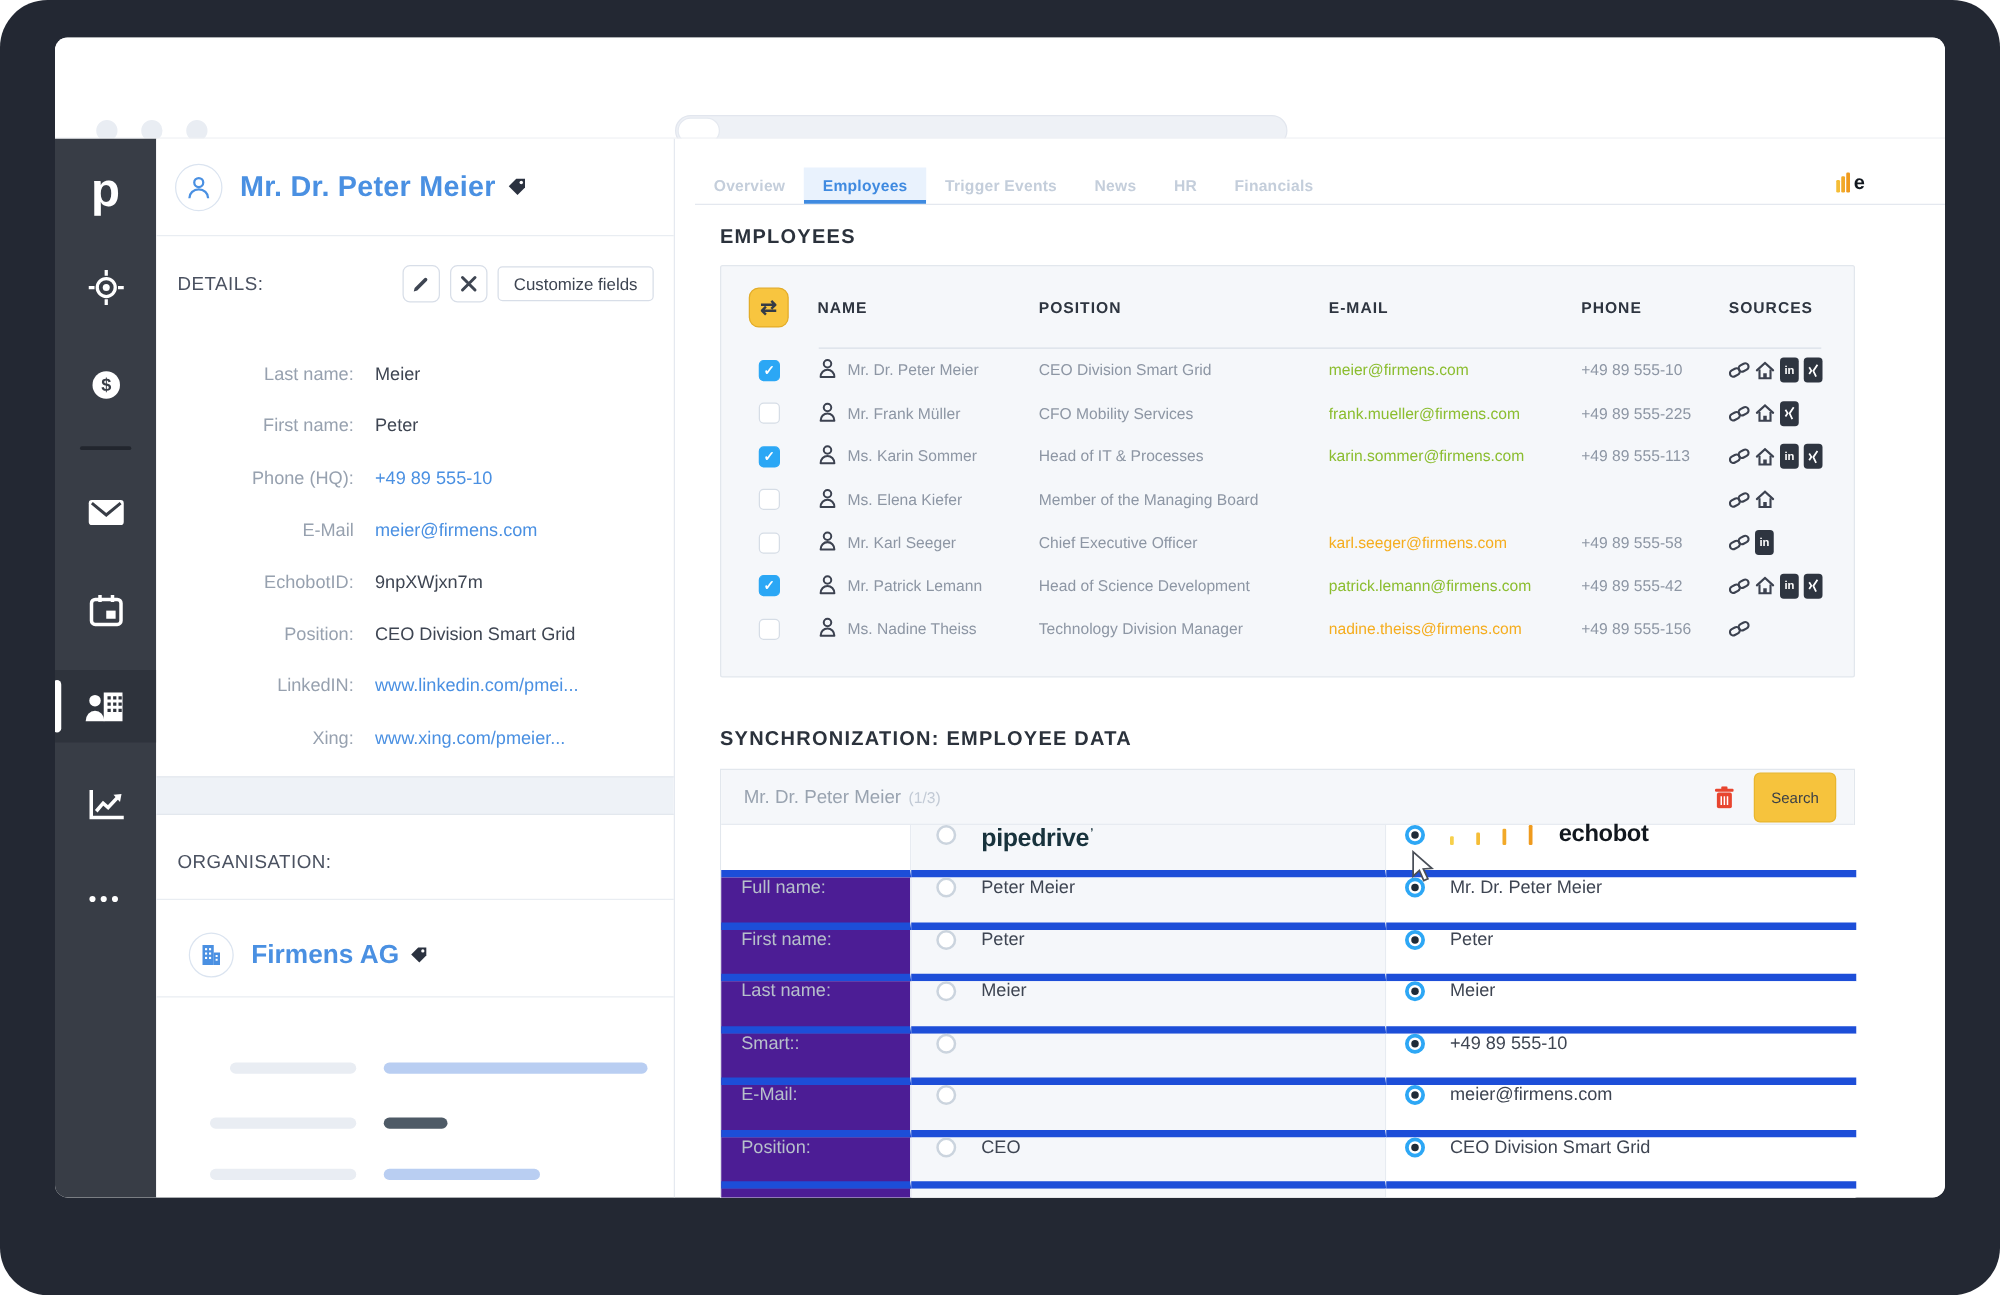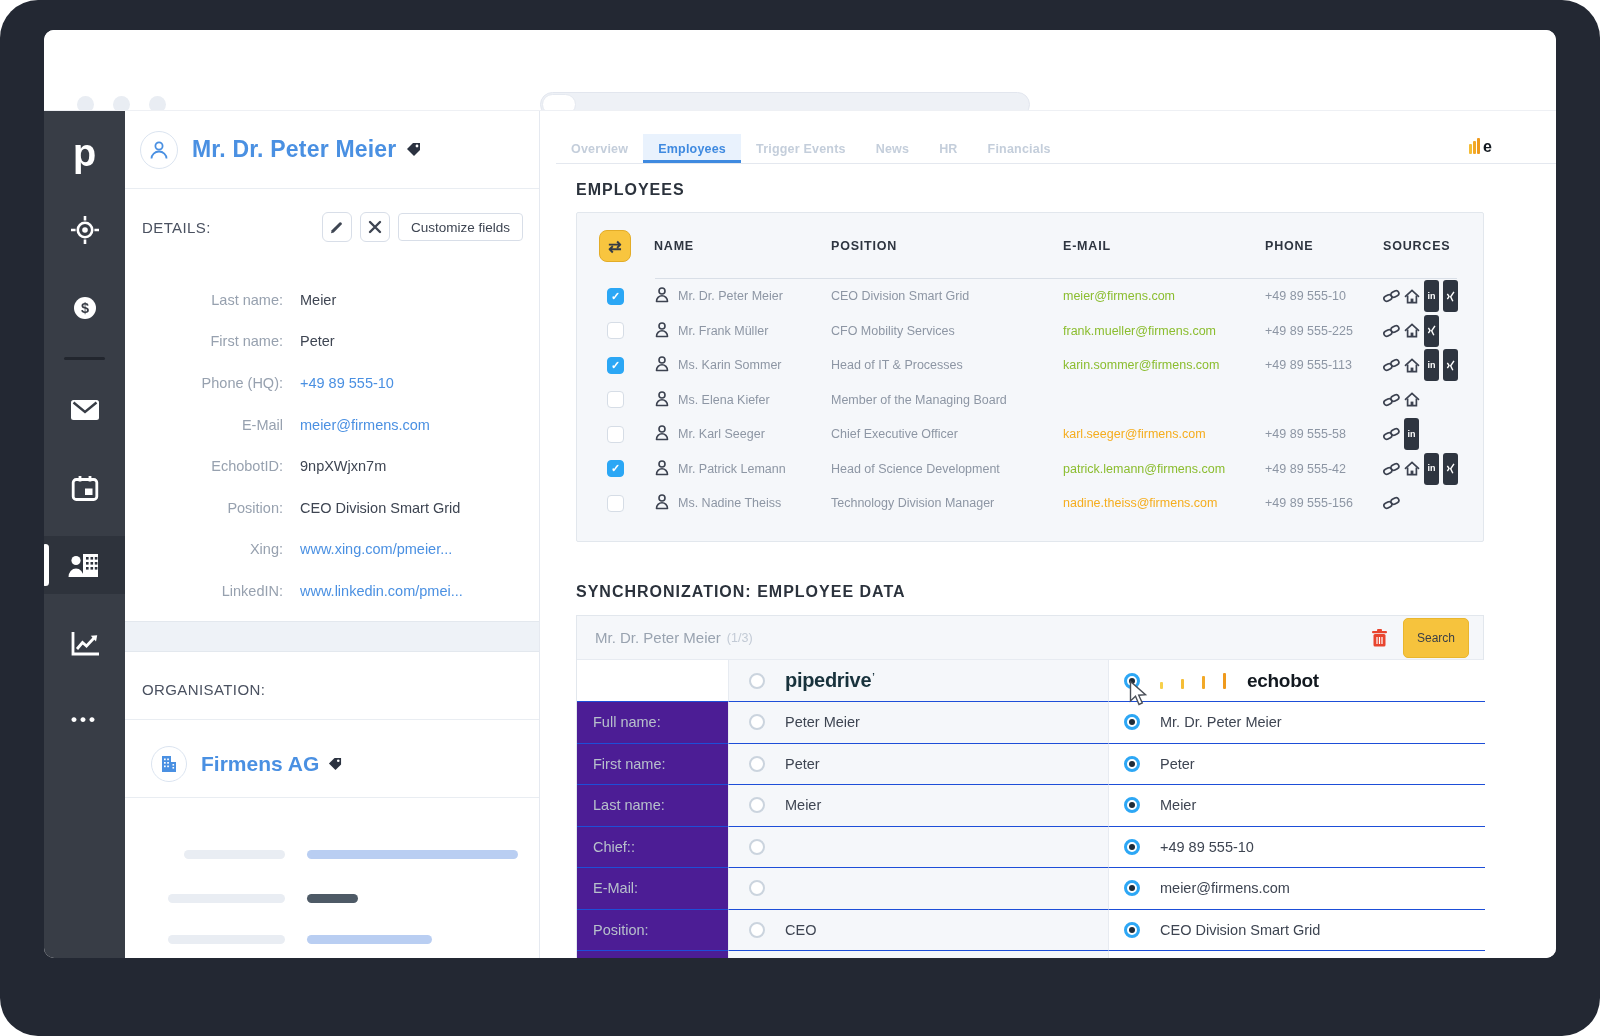--- a/index.html
+++ b/index.html
@@ -68,32 +68,32 @@
   .emp-panel { position:absolute; top:101px; left:36px; width:908px; height:330px; background:#f5f7fa; border:1px solid #e2e7ed; border-radius:2px; }
   .emp-header { position:relative; height:66px; }
   .swap-btn { position:absolute; left:22px; top:17px; width:32px; height:32px; background:#f8c53f; border:1px solid #e3ac27; border-radius:8px; color:#343b46; font-size:16px; font-weight:bold; display:flex; align-items:center; justify-content:center; }
   .emp-cols { position:absolute; left:30px; right:0; top:0; height:66px; display:grid; grid-template-columns:47px 177px 232px 202px 118px auto; align-items:center; font-size:12.5px; font-weight:800; color:#2e3540; letter-spacing:0.8px; }
   .emp-underline { position:absolute; left:78px; right:26px; bottom:0; border-bottom:1px solid #d9dfe7; }
   .emp-row { height:34.5px; display:grid; grid-template-columns:47px 24px 153px 232px 202px 118px auto; align-items:center; padding-left:30px; font-size:12.5px; color:#8d96a4; }
   .cb { width:17px; height:17px; border-radius:4px; background:#fff; border:1px solid #d6dde6; color:#fff; font-size:11px; font-weight:bold; display:flex; align-items:center; justify-content:center; }
   .cb.checked { background:#2ba7f5; border-color:#2ba7f5; }
   .email.green { color:#8bbd2f; } .email.orange { color:#f5ad1e; }
   .sources { display:flex; gap:4px; align-items:center; }
-  .badge { width:15px; height:32px; background:#2e3540; border-radius:3px; color:#fff; font-size:9px; font-weight:bold; display:flex; align-items:center; justify-content:center; line-height:1; }
+  .badge { width:15px; height:20px; background:#2e3540; border-radius:3px; color:#fff; font-size:9px; font-weight:bold; display:flex; align-items:center; justify-content:center; line-height:1; }
 
   
   .sync-panel { position:absolute; top:504px; left:36px; width:908px; height:470px; background:#fff; border:1px solid #e2e7ed; }
   .sync-header { height:44px; background:#f5f7fa; border-bottom:1px solid #e7ebf1; display:flex; align-items:center; padding:0 14px 0 18px; }
   .sync-title { color:#99a3b0; font-size:15px; }
   .sync-count { color:#c2cad5; font-size:12.5px; margin-left:6px; }
   .sync-spacer { flex:1; }
   .trash-btn { margin-right:16px; display:flex; }
   .search-btn { height:40px; padding:0 13px; background:#f6c33d; border:1px solid #e9b62d; border-radius:5px; font-size:12px; color:#3a3f47; display:flex; align-items:center; }
   .sync-row { display:grid; grid-template-columns:152px 380px 376px; }
-  .s-cell { display:flex; align-items:center; border-bottom:1px solid #1d4ed8; font-size:14.5px; }
+  .s-cell { display:flex; align-items:flex-start; border-bottom:6px solid #1d4ed8; font-size:14.5px; }
   .s-label { background:#4c1d95; border-right:1px solid #e7ebf1; color:#b7c0cb; padding-left:16px; }
   .s-label.white { background:#fff; }
   .s-pd { background:#f5f7fa; border-right:1px solid #e7ebf1; color:#3e4552; padding-left:20px; gap:20px; }
   .s-eb { background:#fff; color:#3e4552; padding-left:15px; gap:20px; position:relative; }
   .radio { width:16px; height:16px; border-radius:50%; border:2px solid #cbd4de; background:#fff; flex:none; display:flex; align-items:center; justify-content:center; }
   .radio.checked { border:3px solid #2da7f5; }
   .radio.checked::after { content:''; width:6px; height:6px; border-radius:50%; background:#1e2b38; }
   .pd-logo { font-weight:800; font-size:20px; color:#18323c; letter-spacing:-0.3px; position:relative; }
   .pd-logo .tm { font-size:9px; position:relative; top:-8px; left:1px; }
   .eb-logo { display:flex; align-items:flex-end; gap:18px; }
@@ -233,26 +233,26 @@
             </div>
             <div class="field-row">
               <span class="f-label">EchobotID:</span>
               <span class="f-value">9npXWjxn7m</span>
             </div>
             <div class="field-row">
               <span class="f-label">Position:</span>
               <span class="f-value">CEO Division Smart Grid</span>
             </div>
             <div class="field-row">
+              <span class="f-label">LinkedIN:</span>
+              <span class="f-value link">www.linkedin.com/pmei...</span>
+            </div>
+            <div class="field-row">
               <span class="f-label">Xing:</span>
               <span class="f-value link">www.xing.com/pmeier...</span>
-            </div>
-            <div class="field-row">
-              <span class="f-label">LinkedIN:</span>
-              <span class="f-value link">www.linkedin.com/pmei...</span>
             </div>
           </div>
 
         <div class="org-band"></div>
         <div class="org-label">ORGANISATION:</div>
         <div class="lp-div1"></div>
         <div class="org-header">
           <div class="org-avatar">
             <svg width="20" height="20" viewBox="0 0 20 20">
               <rect x="3" y="2" width="9" height="16" fill="#4a90e2"></rect>
@@ -588,21 +588,21 @@
                 <div class="s-cell s-pd">
                   <span class="radio"></span>
                   <span>Meier</span>
                 </div>
                 <div class="s-cell s-eb">
                   <span class="radio checked"></span>
                   <span>Meier</span>
                 </div>
               </div>
               <div class="sync-row" style="height: 41.5px;">
-                <div class="s-cell s-label">Chief::</div>
+                <div class="s-cell s-label">Smart::</div>
                 <div class="s-cell s-pd">
                   <span class="radio"></span>
                   <span></span>
                 </div>
                 <div class="s-cell s-eb">
                   <span class="radio checked"></span>
                   <span>+49 89 555-10</span>
                 </div>
               </div>
               <div class="sync-row" style="height: 41.5px;">

